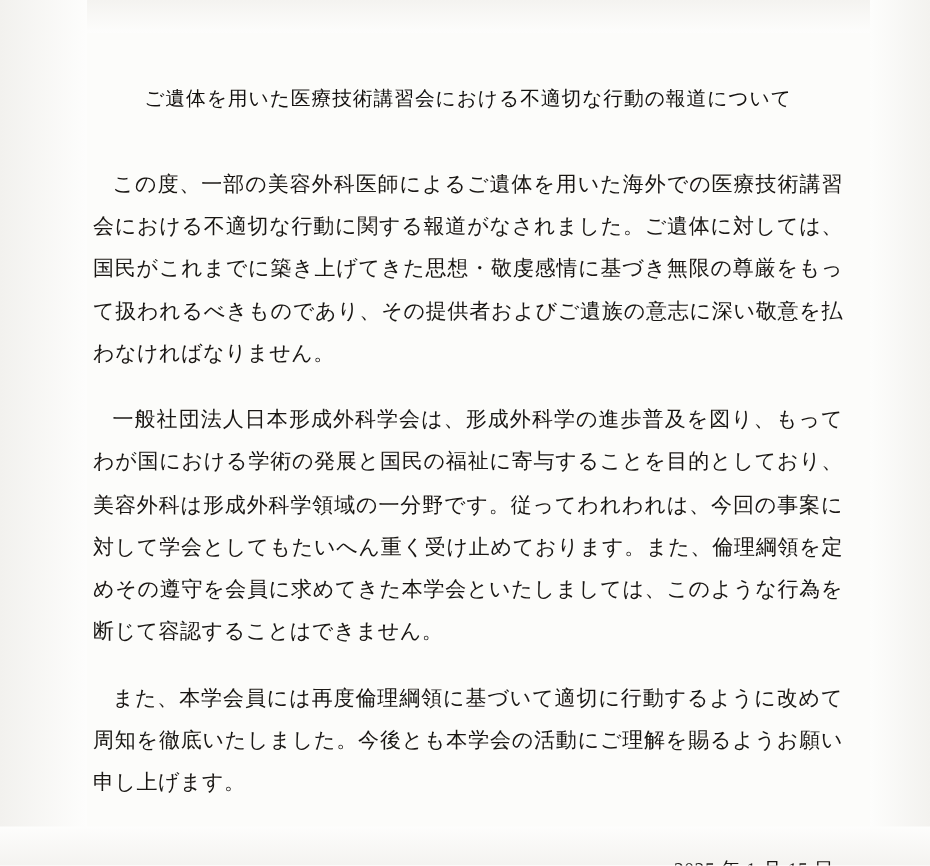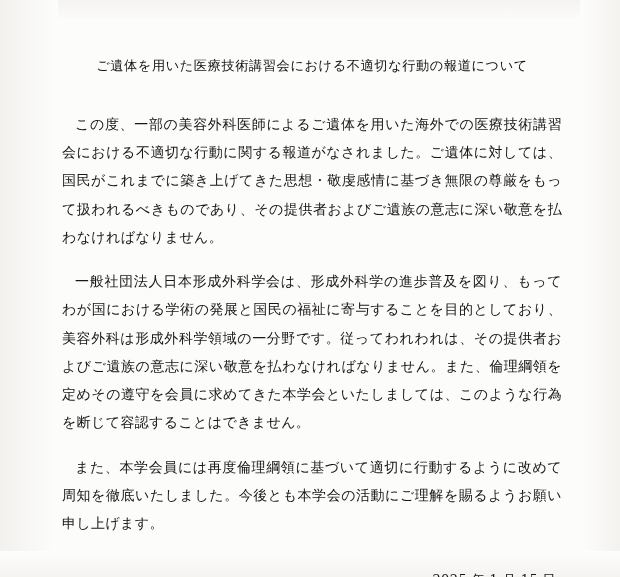--- a/index.html
+++ b/index.html
@@ -52,20 +52,21 @@
     left: 0; bottom: 0;
     width: 620px; height: 26px;
     background: linear-gradient(to top, #f4f3f0 0%, #fdfdfc 100%);
   }
   .content {
     position: absolute;
     left: 62px;
     top: 34px;
     width: 500px;
     height: 510px;
+    font-family: Liberation Serif, serif;
   }
   .doc-title {
     font-size: 13.2px;
     line-height: 1.5;
     color: #14110f;
     text-align: center;
     letter-spacing: 0.6px;
     margin: 22px 0 0 0;
     font-weight: 500;
     white-space: nowrap;
@@ -116,21 +117,21 @@
   <div class="edge-left"></div>
   <div class="edge-right"></div>
   <div class="edge-bottom"></div>
 
   <div class="content">
 
     <h1 class="doc-title">ご遺体を用いた医療技術講習会における不適切な行動の報道について</h1>
 
     <div class="body-block">
       <p class="para">この度、一部の美容外科医師によるご遺体を用いた海外での医療技術講習会における不適切な行動に関する報道がなされました。ご遺体に対しては、国民がこれまでに築き上げてきた思想・敬虔感情に基づき無限の尊厳をもって扱われるべきものであり、その提供者およびご遺族の意志に深い敬意を払わなければなりません。</p>
-      <p class="para">一般社団法人日本形成外科学会は、形成外科学の進歩普及を図り、もってわが国における学術の発展と国民の福祉に寄与することを目的としており、美容外科は形成外科学領域の一分野です。従ってわれわれは、その提供者およびご遺族の意志に深い敬意を払わなければなりません。また、倫理綱領を定めその遵守を会員に求めてきた本学会といたしましては、このような行為を断じて容認することはできません。</p>
+      <p class="para">一般社団法人日本形成外科学会は、形成外科学の進歩普及を図り、もってわが国における学術の発展と国民の福祉に寄与することを目的としており、美容外科は形成外科学領域の一分野です。従ってわれわれは、今回の事案に対して学会としてもたいへん重く受け止めております。また、倫理綱領を定めその遵守を会員に求めてきた本学会といたしましては、このような行為を断じて容認することはできません。</p>
       <p class="para">また、本学会員には再度倫理綱領に基づいて適切に行動するように改めて周知を徹底いたしました。今後とも本学会の活動にご理解を賜るようお願い申し上げます。</p>
     </div>
 
     <div class="sign-block">
       <div class="sign-date">2025 年 1 月 15 日</div>
       <div class="sign-org">一般社団法人　日本形成外科学会　理事会</div>
     </div>
 
   </div>
 </div>

